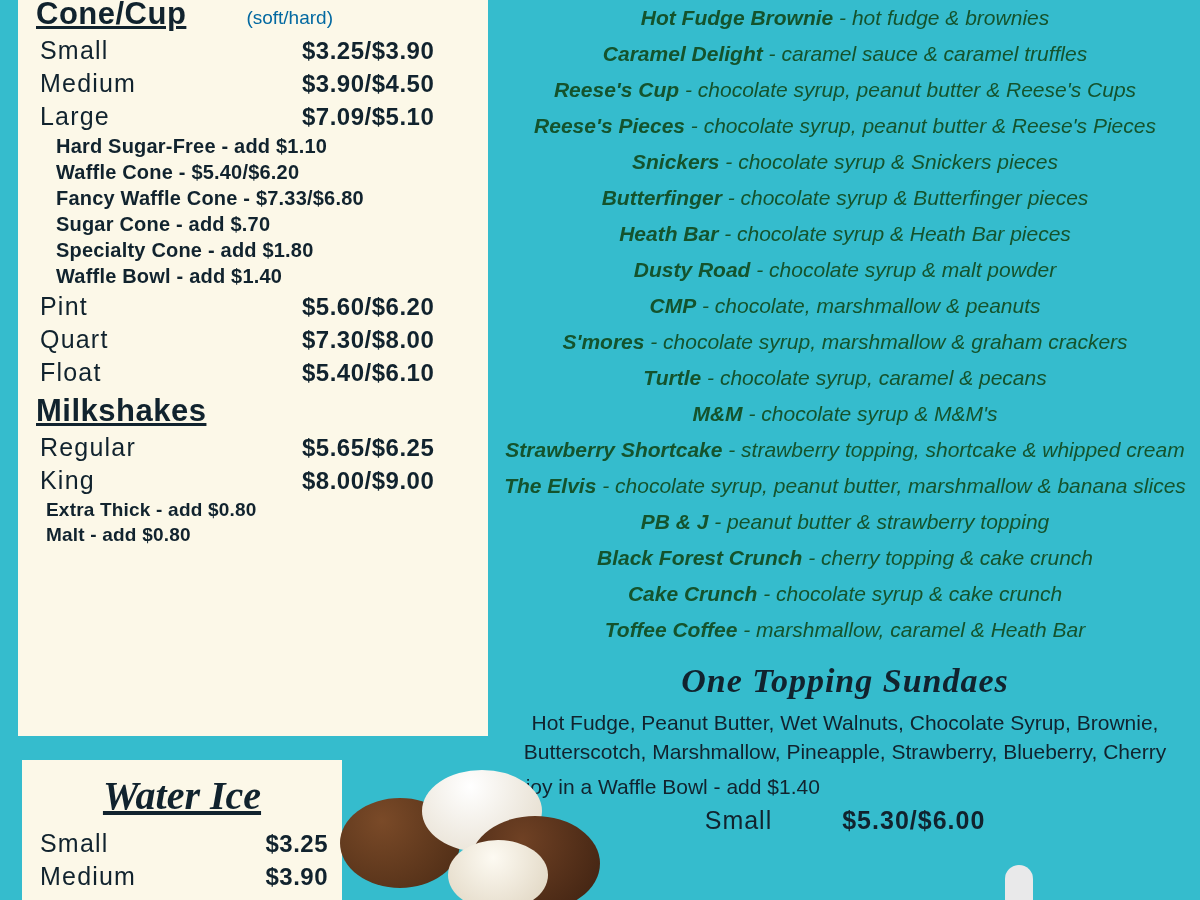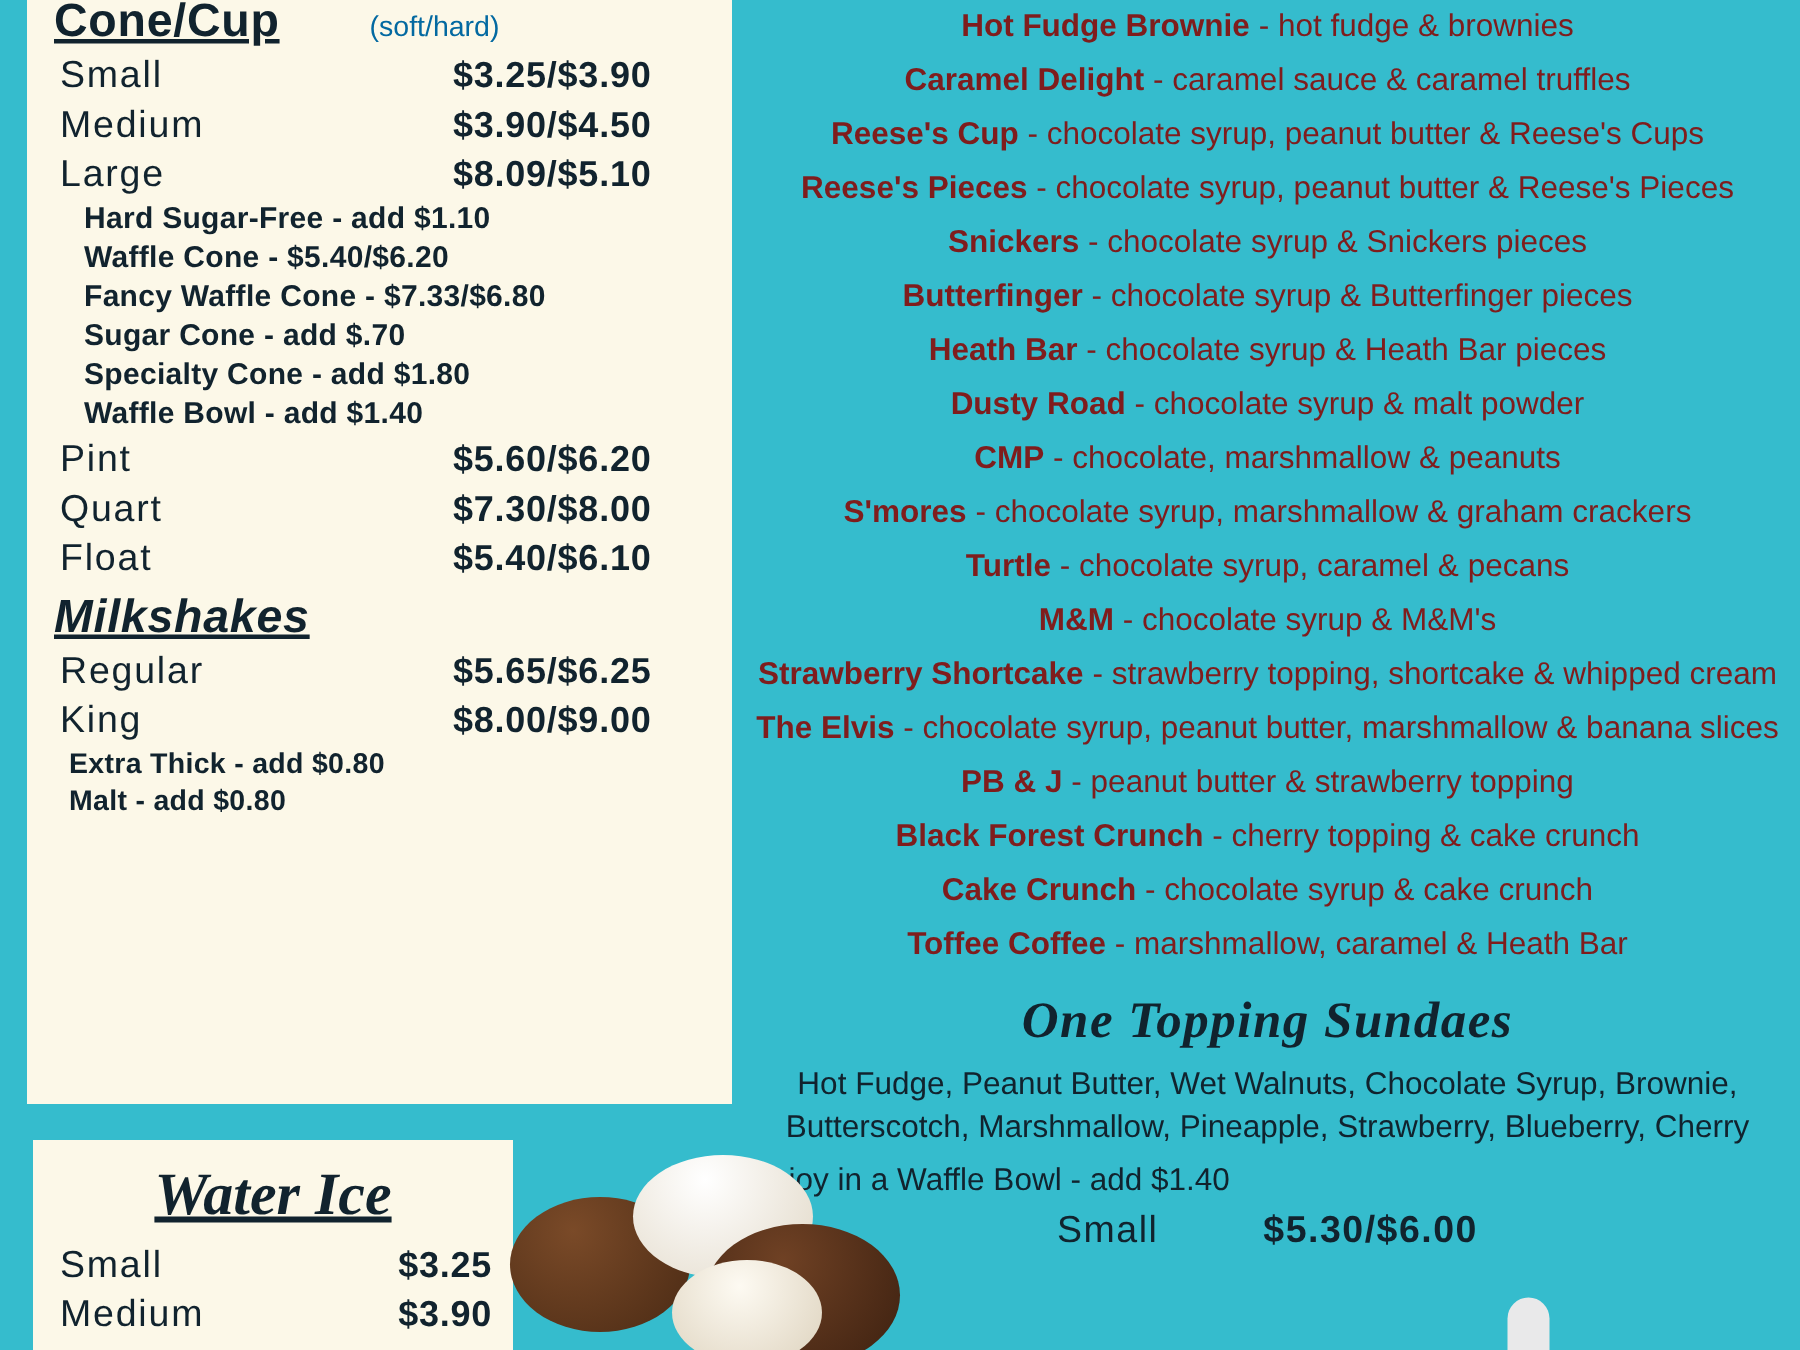--- a/index.html
+++ b/index.html
@@ -103,24 +103,25 @@
 
   
   #sundae-list {
     position: absolute;
     left: 500px;
     top: 0;
     width: 690px;
     text-align: center;
   }
   .sundae {
-    color: #7f1d1d;
+    color: #14532d;
     font-size: 21px;
     line-height: 36px;
     white-space: normal;
+    font-style: italic;
   }
   .sundae .nm {
     font-weight: bold;
   }
   .sundae .desc {
     font-weight: normal;
   }
 
   #one-topping-title {
     text-align: center;
@@ -194,21 +195,21 @@
   <div class="price-row">
     <span class="label">Small</span>
     <span class="price">$3.25/$3.90</span>
   </div>
   <div class="price-row">
     <span class="label">Medium</span>
     <span class="price">$3.90/$4.50</span>
   </div>
   <div class="price-row">
     <span class="label">Large</span>
-    <span class="price">$8.09/$5.10</span>
+    <span class="price">$7.09/$5.10</span>
   </div>
 
   <div class="addon">Hard Sugar-Free - add $1.10</div>
   <div class="addon">Waffle Cone - $5.40/$6.20</div>
   <div class="addon">Fancy Waffle Cone - $7.33/$6.80</div>
   <div class="addon">Sugar Cone - add $.70</div>
   <div class="addon">Specialty Cone - add $1.80</div>
   <div class="addon">Waffle Bowl - add $1.40</div>
 
   <div class="price-row">
@@ -217,21 +218,21 @@
   </div>
   <div class="price-row">
     <span class="label">Quart</span>
     <span class="price">$7.30/$8.00</span>
   </div>
   <div class="price-row">
     <span class="label">Float</span>
     <span class="price">$5.40/$6.10</span>
   </div>
 
-  <div style="margin-top:6px;font-style:italic;">
+  <div style="margin-top:6px;">
     <span class="section-title">Milkshakes</span>
   </div>
 
   <div class="price-row">
     <span class="label">Regular</span>
     <span class="price">$5.65/$6.25</span>
   </div>
   <div class="price-row">
     <span class="label">King</span>
     <span class="price">$8.00/$9.00</span>

